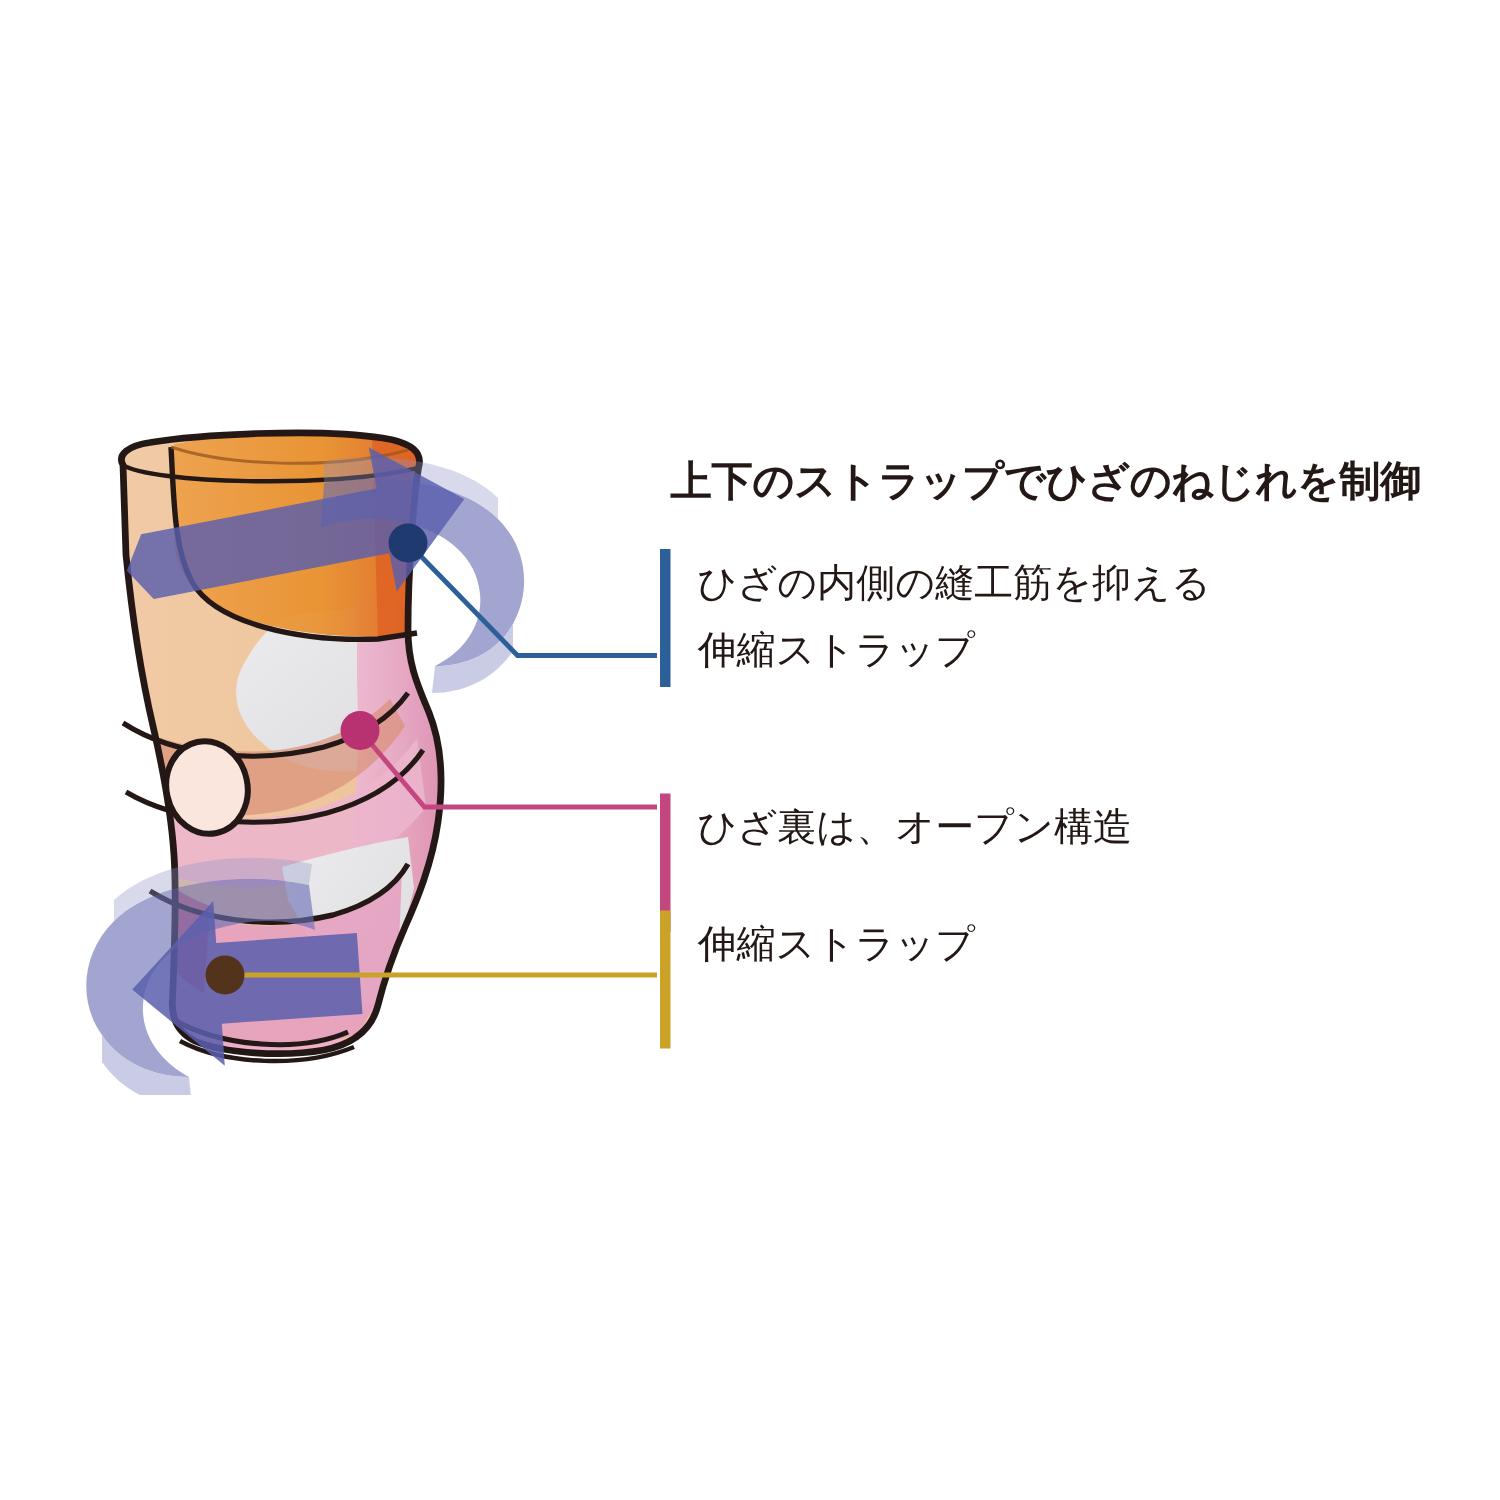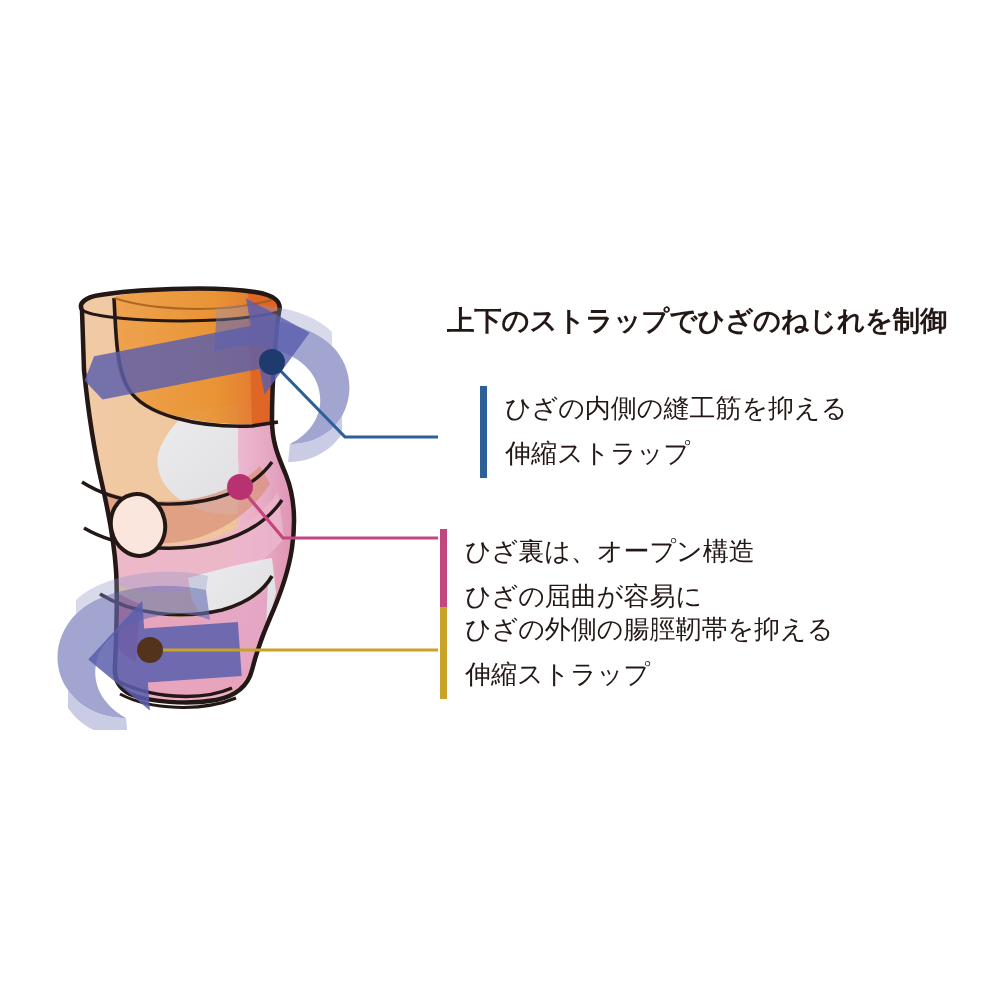--- a/index.html
+++ b/index.html
@@ -27,21 +27,21 @@
   
   .callout{position:absolute;left:440px;display:flex;align-items:flex-start;}
   .accent-bar{width:7px;border-radius:0;flex:none;}
   .callout-text{
     margin-left:18px;
     font-size:26px;
     line-height:45px;
     color:#231815;
     white-space:nowrap;
   }
-  #callout-1{top:386px;margin-left:40px;}
+  #callout-1{top:366px;}
   #callout-1 .accent-bar{height:92px;background:#2d6098;}
   #callout-2{top:496px;margin-top:33px;}
   #callout-2 .accent-bar{height:92px;background:#c4467e;}
   #callout-3{top:607px;}
   #callout-3 .accent-bar{height:92px;background:#c9a227;}
 
   .ln{display:block;}
 </style>
 </head>
 <body>
@@ -220,25 +220,23 @@
     <div class="callout-text">
       <span class="ln">ひざの内側の縫工筋を抑える</span>
       <span class="ln">伸縮ストラップ</span>
     </div>
   </div>
 
   <div class="callout" id="callout-2">
     <div class="accent-bar" style="background: rgb(196, 70, 126);"></div>
     <div class="callout-text">
       <span class="ln">ひざ裏は、オープン構造</span>
-      <span class="ln">ひざの屈曲が容易に</span>
     </div>
   </div>
 
   <div class="callout" id="callout-3">
     <div class="accent-bar" style="background: rgb(201, 162, 39);"></div>
     <div class="callout-text">
-      <span class="ln">ひざの外側の腸脛靭帯を抑える</span>
       <span class="ln">伸縮ストラップ</span>
     </div>
   </div>
 
 </div>
 
 </body></html>

